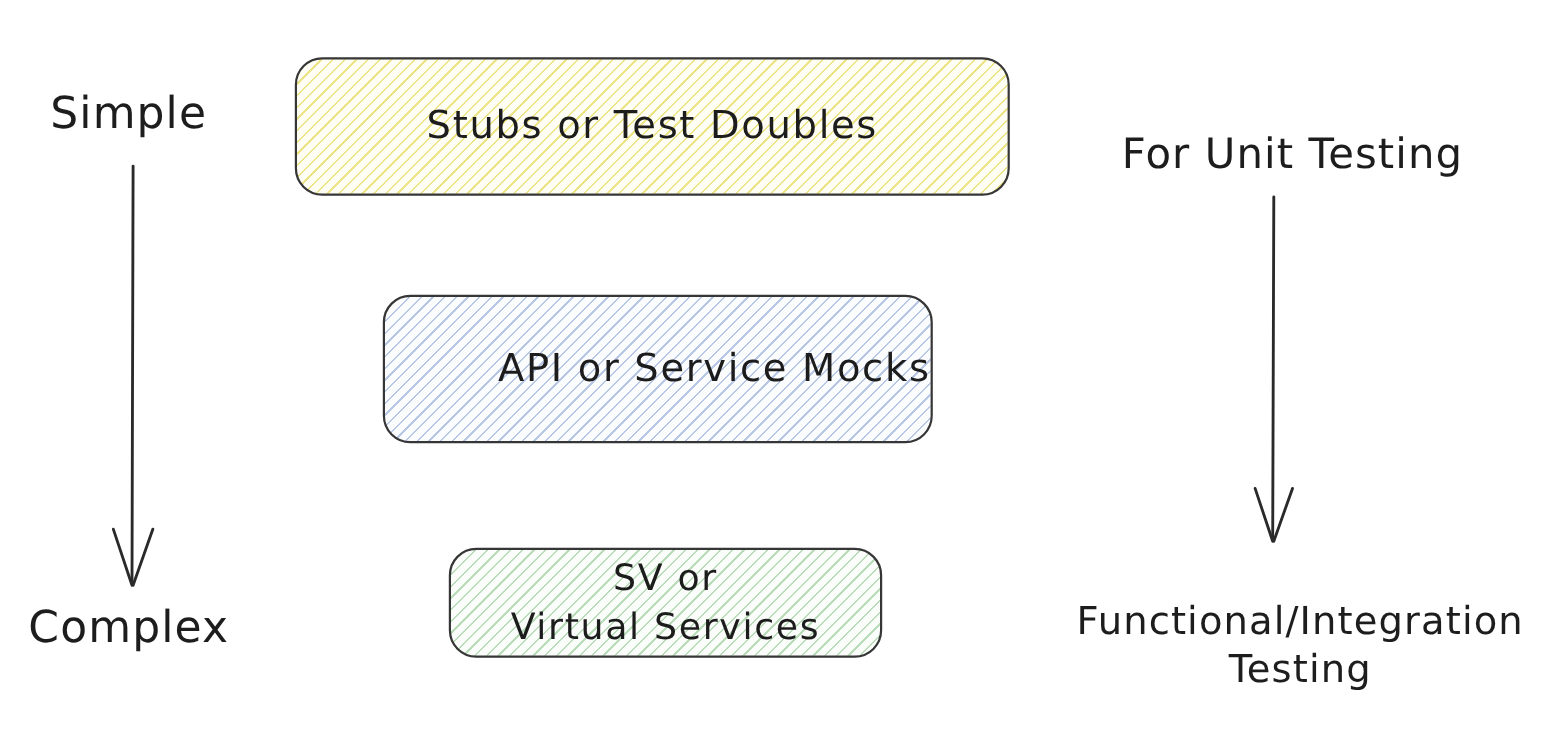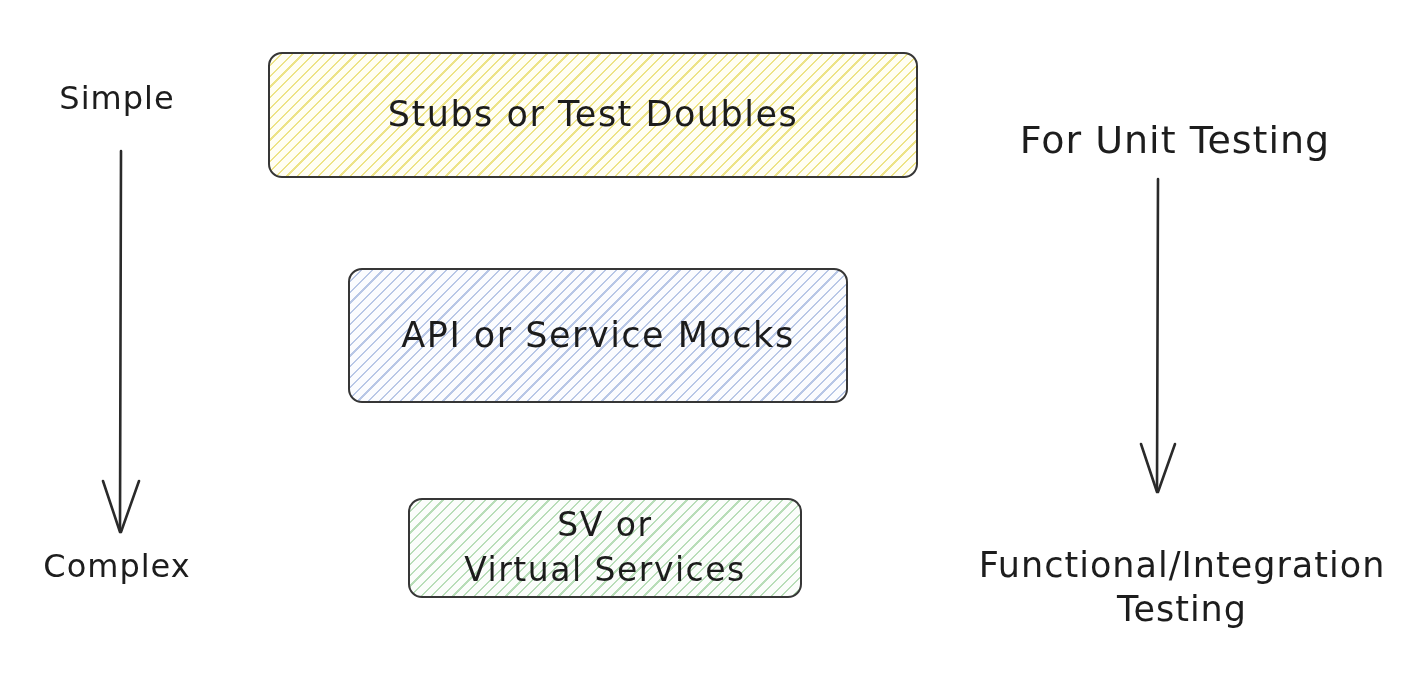--- a/index.html
+++ b/index.html
@@ -11,37 +11,37 @@
     background: #ffffff;
     font-family: "DejaVu Sans", sans-serif;
     color: #1d1d1d;
     overflow: hidden;
   }
 
   
   .side-label {
     position: absolute;
     text-align: center;
-    font-size: 32px;
+    font-size: 40px;
     font-weight: 500;
     letter-spacing: 1px;
     line-height: 1.25;
     white-space: pre-line;
     color: #1d1d1d;
   }
   #label-simple   { left: 37px;  top: 78px;  width: 160px; }
   #label-complex  { left: 22px;  top: 546px; width: 190px; }
   #label-unit     { left: 995px; top: 117px; width: 360px; font-size: 38px; }
   #label-functional { left: 962px; top: 544px; width: 440px; font-size: 35px; }
 
   
   .node-box {
     position: absolute;
     border: 2.5px solid #363636;
-    border-radius: 14px;
+    border-radius: 25px;
     display: flex;
     align-items: center;
     justify-content: center;
     box-sizing: border-box;
   }
   .node-box .node-label {
     font-size: 35px;
     font-weight: 500;
     letter-spacing: 1.5px;
     text-align: center;
@@ -77,21 +77,21 @@
     <line x1="5" y1="333" x2="22" y2="384"></line>
     <line x1="41" y1="333" x2="23" y2="384"></line>
   </svg>
 
   <div class="side-label" id="label-complex">Complex</div>
 
   <div class="node-box" id="box-stubs" style="background: repeating-linear-gradient(135deg, rgb(237, 227, 135) 0px, rgb(237, 227, 135) 1.6px, transparent 1.6px, transparent 7.5px) rgb(255, 254, 244); border-color: rgb(54, 54, 54);">
     <span class="node-label">Stubs or Test Doubles</span>
   </div>
 
-  <div class="node-box" id="box-mocks" style="background: repeating-linear-gradient(135deg, rgb(184, 199, 230) 0px, rgb(184, 199, 230) 1.6px, transparent 1.6px, transparent 7.5px) rgb(251, 252, 254); border-color: rgb(54, 54, 54);">
+  <div class="node-box" id="box-mocks" style="background: repeating-linear-gradient(135deg, rgb(184, 199, 230) 0px, rgb(184, 199, 230) 1.6px, transparent 1.6px, transparent 7.5px) rgb(251, 252, 254); border-color: rgb(54, 54, 54); justify-content: flex-end;">
     <span class="node-label">API or Service Mocks</span>
   </div>
 
   <div class="node-box" id="box-sv" style="background: repeating-linear-gradient(135deg, rgb(184, 221, 184) 0px, rgb(184, 221, 184) 1.6px, transparent 1.6px, transparent 7.5px) rgb(251, 253, 251); border-color: rgb(54, 54, 54);">
     <span class="node-label">SV or
 Virtual Services</span>
   </div>
 
   <div class="side-label" id="label-unit">For Unit Testing</div>
 

